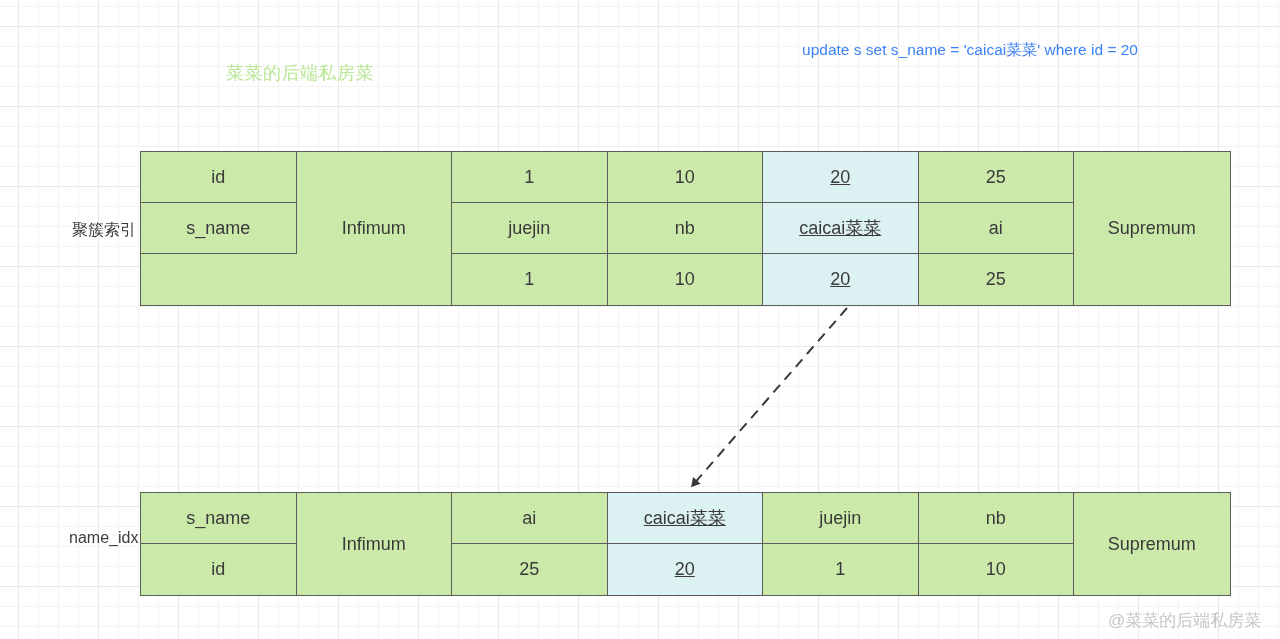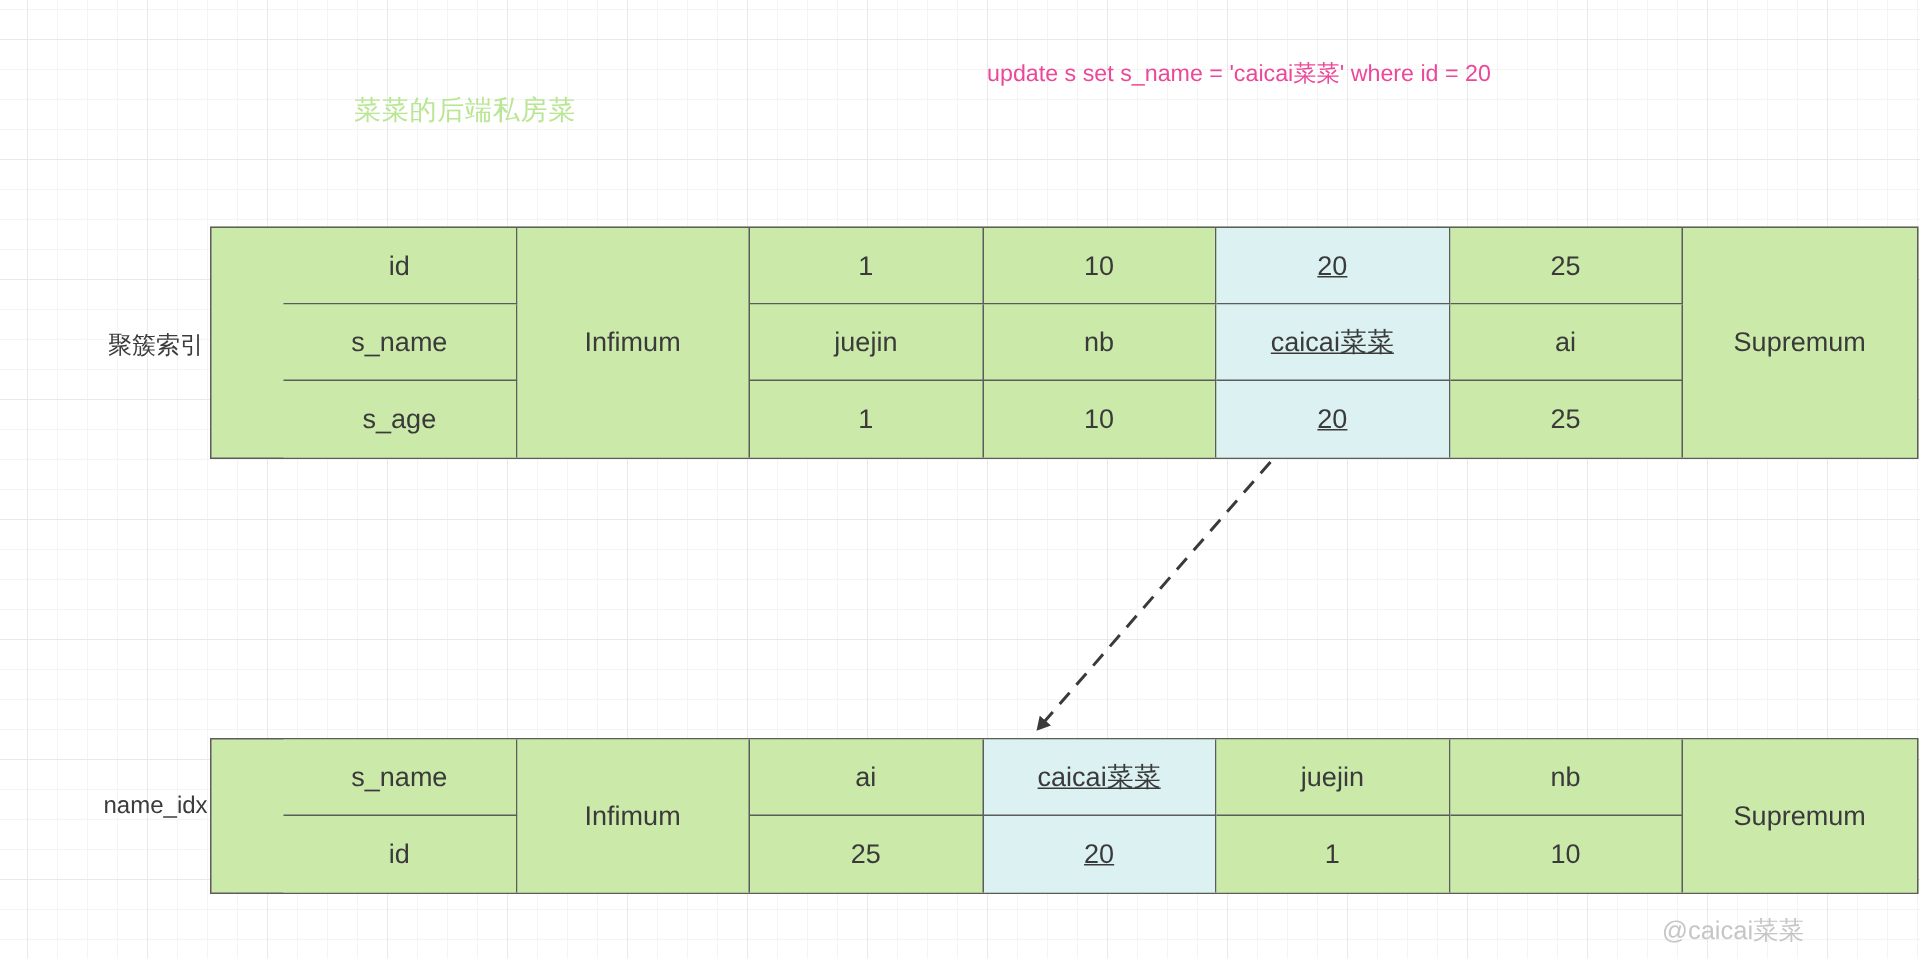--- a/index.html
+++ b/index.html
@@ -22,49 +22,48 @@
       linear-gradient(to right, var(--grid-major) 1px, transparent 1px),
       linear-gradient(to bottom, var(--grid-major) 1px, transparent 1px),
       linear-gradient(to right, var(--grid-minor) 1px, transparent 1px),
       linear-gradient(to bottom, var(--grid-minor) 1px, transparent 1px);
     background-size:80px 80px,80px 80px,20px 20px,20px 20px;
     background-position:18px 0,0 26px,18px 0,0 6px;
     color:var(--ink);
   }
   .annotation{
     position:absolute;
-    left:496px;top:40px;width:660px;
-    text-align:center;
+    left:478px;top:40px;width:660px;
+    text-align:right;
     font-size:15.5px;
     line-height:20.5px;
-    color:#ec4899;
+    color:#3b82f6;
     white-space:nowrap;
   }
   .brand-watermark{
     position:absolute;
-    left:236px;top:61px;
+    left:226px;top:61px;
     font-size:18px;
     color:var(--brand-green);
     letter-spacing:0.5px;
   }
   .row-label{
     position:absolute;
     font-size:16px;
     color:#3c3c3c;
     white-space:nowrap;
     margin-left:32px;
   }
   .label-cluster{left:40px;top:220px;}
   .label-nameidx{left:37px;top:529px;}
   .dtable{
     position:absolute;
     display:grid;
     border:1.5px solid var(--border);
     background:var(--cell-green);
-    padding-left:48px;
   }
   .cluster-table{
     left:140px;top:151px;
     grid-template-columns:repeat(7,155.5px);
     grid-template-rows:repeat(3,51px);
   }
   .nameidx-table{
     left:140px;top:492px;
     grid-template-columns:repeat(7,155.5px);
     grid-template-rows:repeat(2,51px);
@@ -101,21 +100,20 @@
 
 <div class="annotation">
   <div>update s set s_name = 'caicai菜菜' where id = 20</div>
 </div>
 
 <div class="row-label label-cluster">聚簇索引</div>
 
 <div class="dtable cluster-table">
   <div class="cell" style="grid-column:1;grid-row:1;">id</div>
   <div class="cell" style="grid-column:1;grid-row:2;">s_name</div>
-  <div class="cell noB" style="grid-column:1;grid-row:3;">s_age</div>
 
   <div class="cell noB" style="grid-column:2;grid-row:1 / span 3;">Infimum</div>
 
   <div class="cell" style="grid-column:3;grid-row:1;">1</div>
   <div class="cell" style="grid-column:3;grid-row:2;">juejin</div>
   <div class="cell noB" style="grid-column:3;grid-row:3;">1</div>
 
   <div class="cell" style="grid-column:4;grid-row:1;">10</div>
   <div class="cell" style="grid-column:4;grid-row:2;">nb</div>
   <div class="cell noB" style="grid-column:4;grid-row:3;">10</div>
@@ -156,13 +154,13 @@
 
   <div class="cell" style="grid-column:5;grid-row:1;">juejin</div>
   <div class="cell noB" style="grid-column:5;grid-row:2;">1</div>
 
   <div class="cell" style="grid-column:6;grid-row:1;">nb</div>
   <div class="cell noB" style="grid-column:6;grid-row:2;">10</div>
 
   <div class="cell noR noB" style="grid-column:7;grid-row:1 / span 2;">Supremum</div>
 </div>
 
-<div class="footer-watermark">@caicai菜菜</div>
+<div class="footer-watermark">@菜菜的后端私房菜</div>
 
 </body></html>

